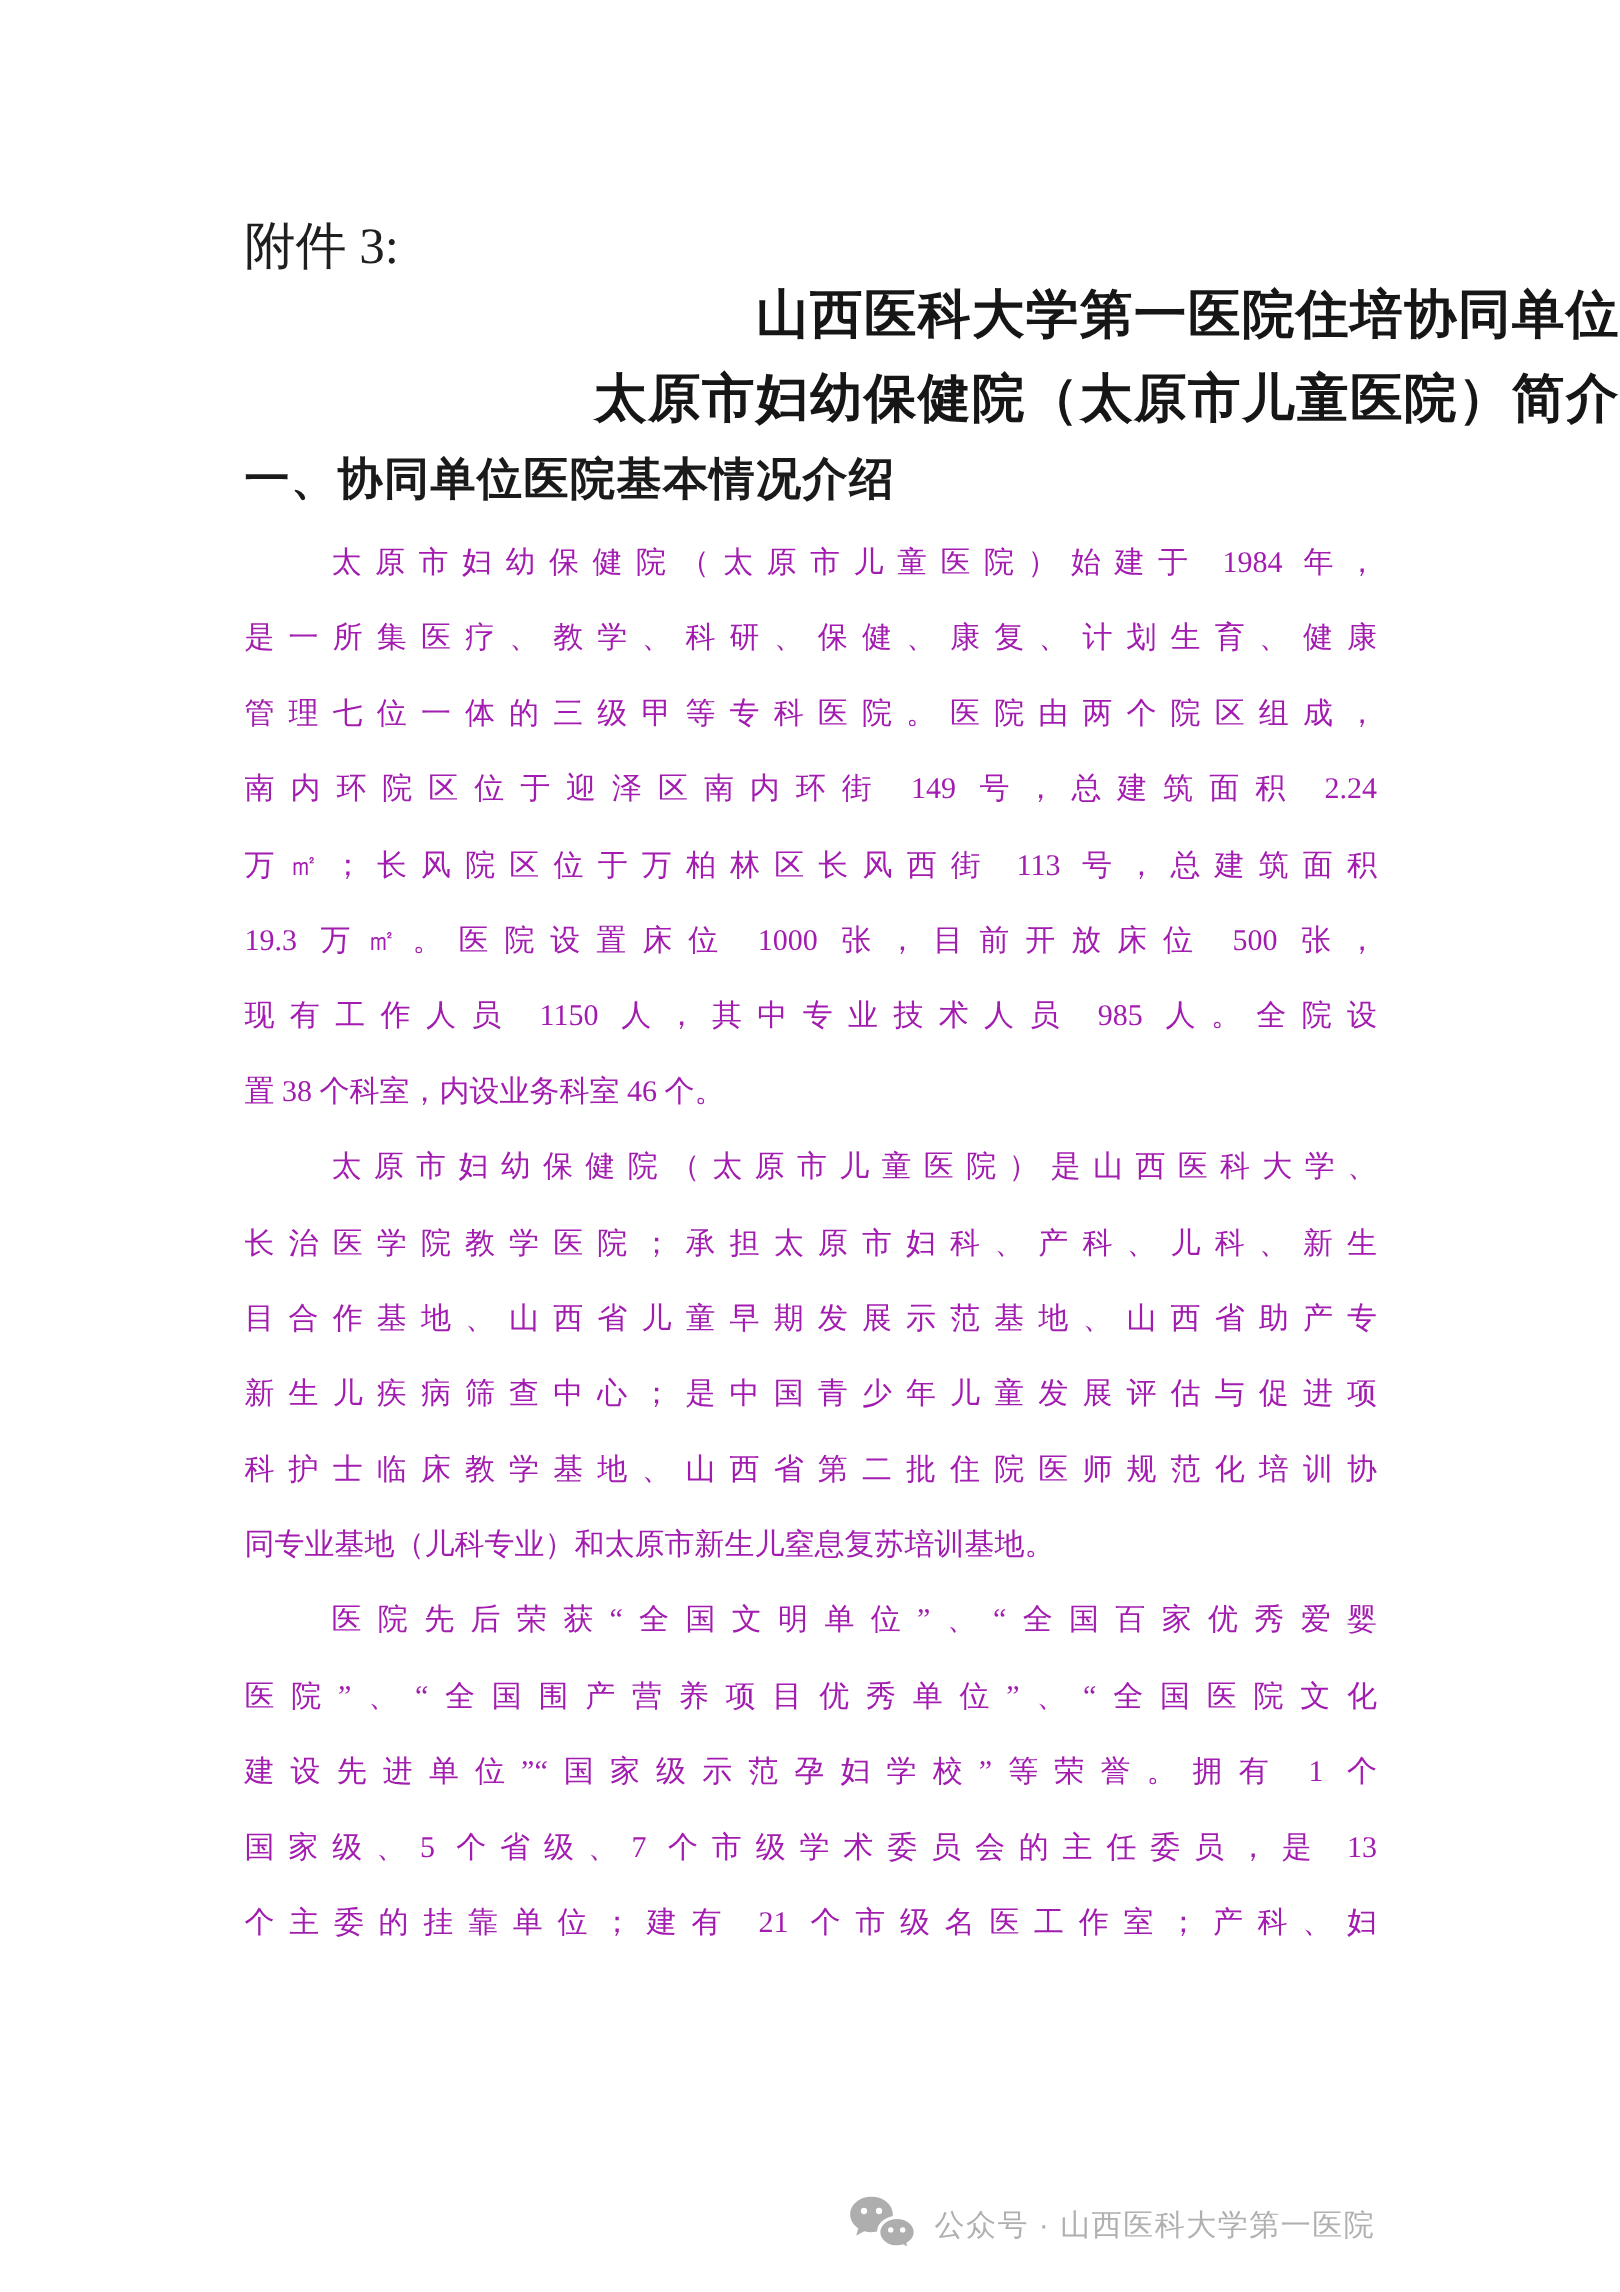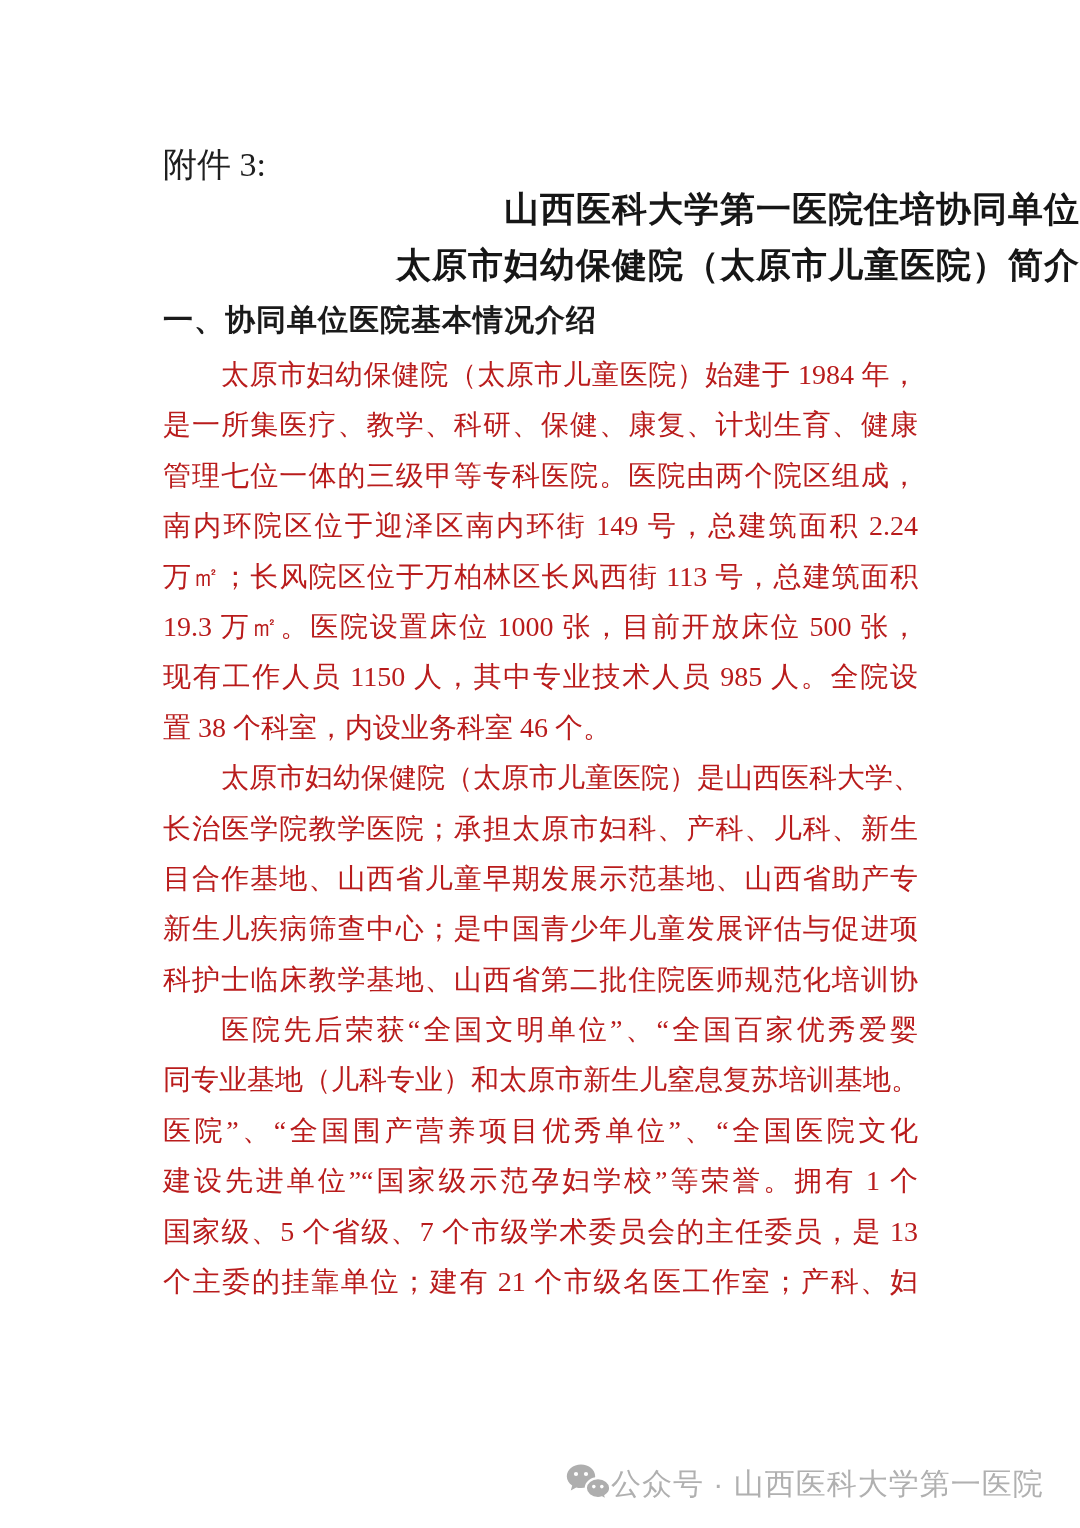--- a/index.html
+++ b/index.html
@@ -50,41 +50,42 @@
   }
   .document-body {
     position: absolute;
     top: 350px;
     left: 163px;
     width: 755px;
   }
   .body-line {
     height: 50.4px;
     line-height: 50.4px;
-    font-size: 28px;
-    color: #b91c1c;
+    font-size: 20px;
+    color: #a21caf;
     text-align: justify;
     white-space: nowrap;
     overflow: visible;
   }
   .body-line.stretch {
     text-align-last: justify;
   }
   .body-line.indent {
     padding-left: 58px;
   }
   .footer-watermark {
     position: absolute;
     top: 1462px;
     left: 565px;
     display: flex;
     align-items: center;
+    gap: 12px;
     color: #b0b0b0;
     font-family: "Liberation Sans", sans-serif;
-    font-size: 30px;
+    font-size: 20px;
     line-height: 44px;
     letter-spacing: 1px;
   }
   .wechat-icon-wrap {
     width: 46px;
     height: 42px;
     flex: 0 0 auto;
   }
 </style>
 </head>
@@ -107,22 +108,22 @@
       <div class="body-line stretch">南内环院区位于迎泽区南内环街 149 号，总建筑面积 2.24</div>
       <div class="body-line stretch">万㎡；长风院区位于万柏林区长风西街 113 号，总建筑面积</div>
       <div class="body-line stretch">19.3 万㎡。医院设置床位 1000 张，目前开放床位 500 张，</div>
       <div class="body-line stretch">现有工作人员 1150 人，其中专业技术人员 985 人。全院设</div>
       <div class="body-line">置 38 个科室，内设业务科室 46 个。</div>
       <div class="body-line indent stretch">太原市妇幼保健院（太原市儿童医院）是山西医科大学、</div>
       <div class="body-line stretch">长治医学院教学医院；承担太原市妇科、产科、儿科、新生</div>
       <div class="body-line stretch">目合作基地、山西省儿童早期发展示范基地、山西省助产专</div>
       <div class="body-line stretch">新生儿疾病筛查中心；是中国青少年儿童发展评估与促进项</div>
       <div class="body-line stretch">科护士临床教学基地、山西省第二批住院医师规范化培训协</div>
+      <div class="body-line">同专业基地（儿科专业）和太原市新生儿窒息复苏培训基地。</div>
       <div class="body-line indent stretch">医院先后荣获“全国文明单位”、“全国百家优秀爱婴</div>
-      <div class="body-line">同专业基地（儿科专业）和太原市新生儿窒息复苏培训基地。</div>
       <div class="body-line stretch">医院”、“全国围产营养项目优秀单位”、“全国医院文化</div>
       <div class="body-line stretch">建设先进单位”“国家级示范孕妇学校”等荣誉。拥有 1 个</div>
       <div class="body-line stretch">国家级、5 个省级、7 个市级学术委员会的主任委员，是 13</div>
       <div class="body-line stretch">个主委的挂靠单位；建有 21 个市级名医工作室；产科、妇</div>
     </div>
 
   <div class="footer-watermark">
     <span class="wechat-icon-wrap">
       <svg width="46" height="42" viewBox="0 0 46 42" xmlns="http://www.w3.org/2000/svg">
         <path d="M16 1.5 C8 1.5 1.8 6.7 1.8 13.3 C1.8 17.1 3.9 20.4 7.2 22.5 L5.8 27.4 L11.2 24.5 C12.7 24.9 14.3 25.1 16 25.1 C24 25.1 30.2 19.9 30.2 13.3 C30.2 6.7 24 1.5 16 1.5 Z" fill="#aeaeae"></path>

